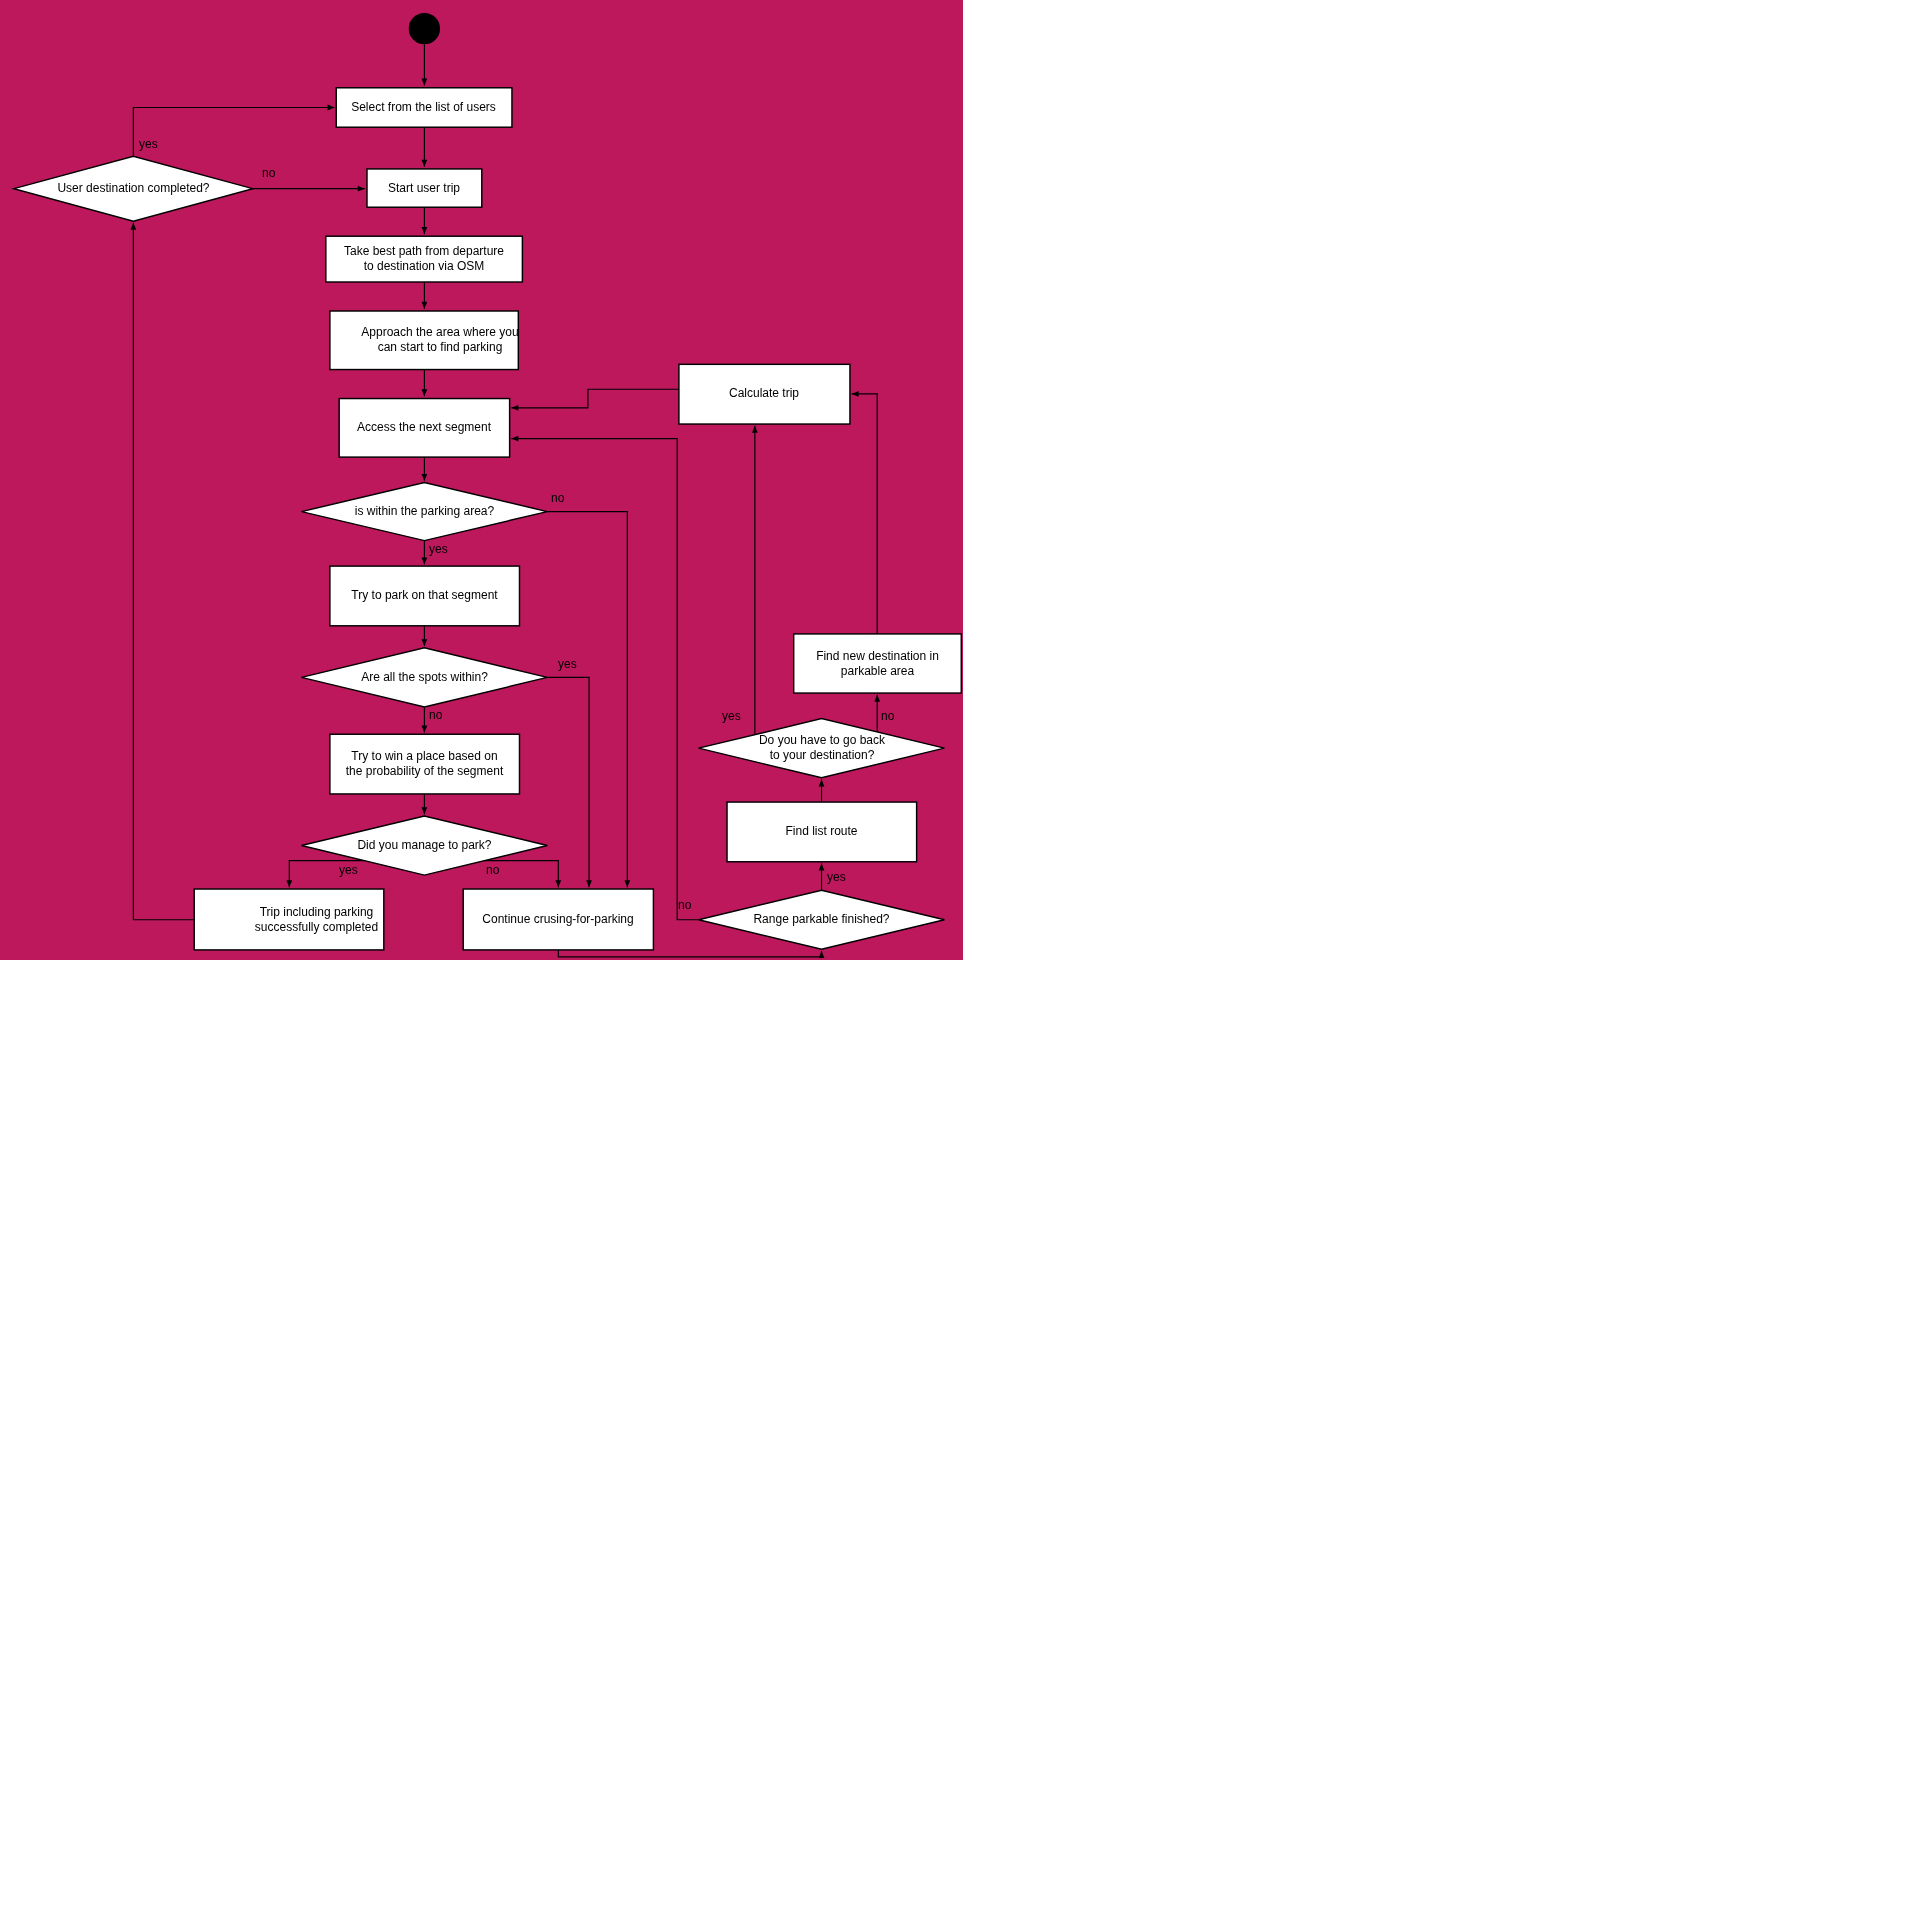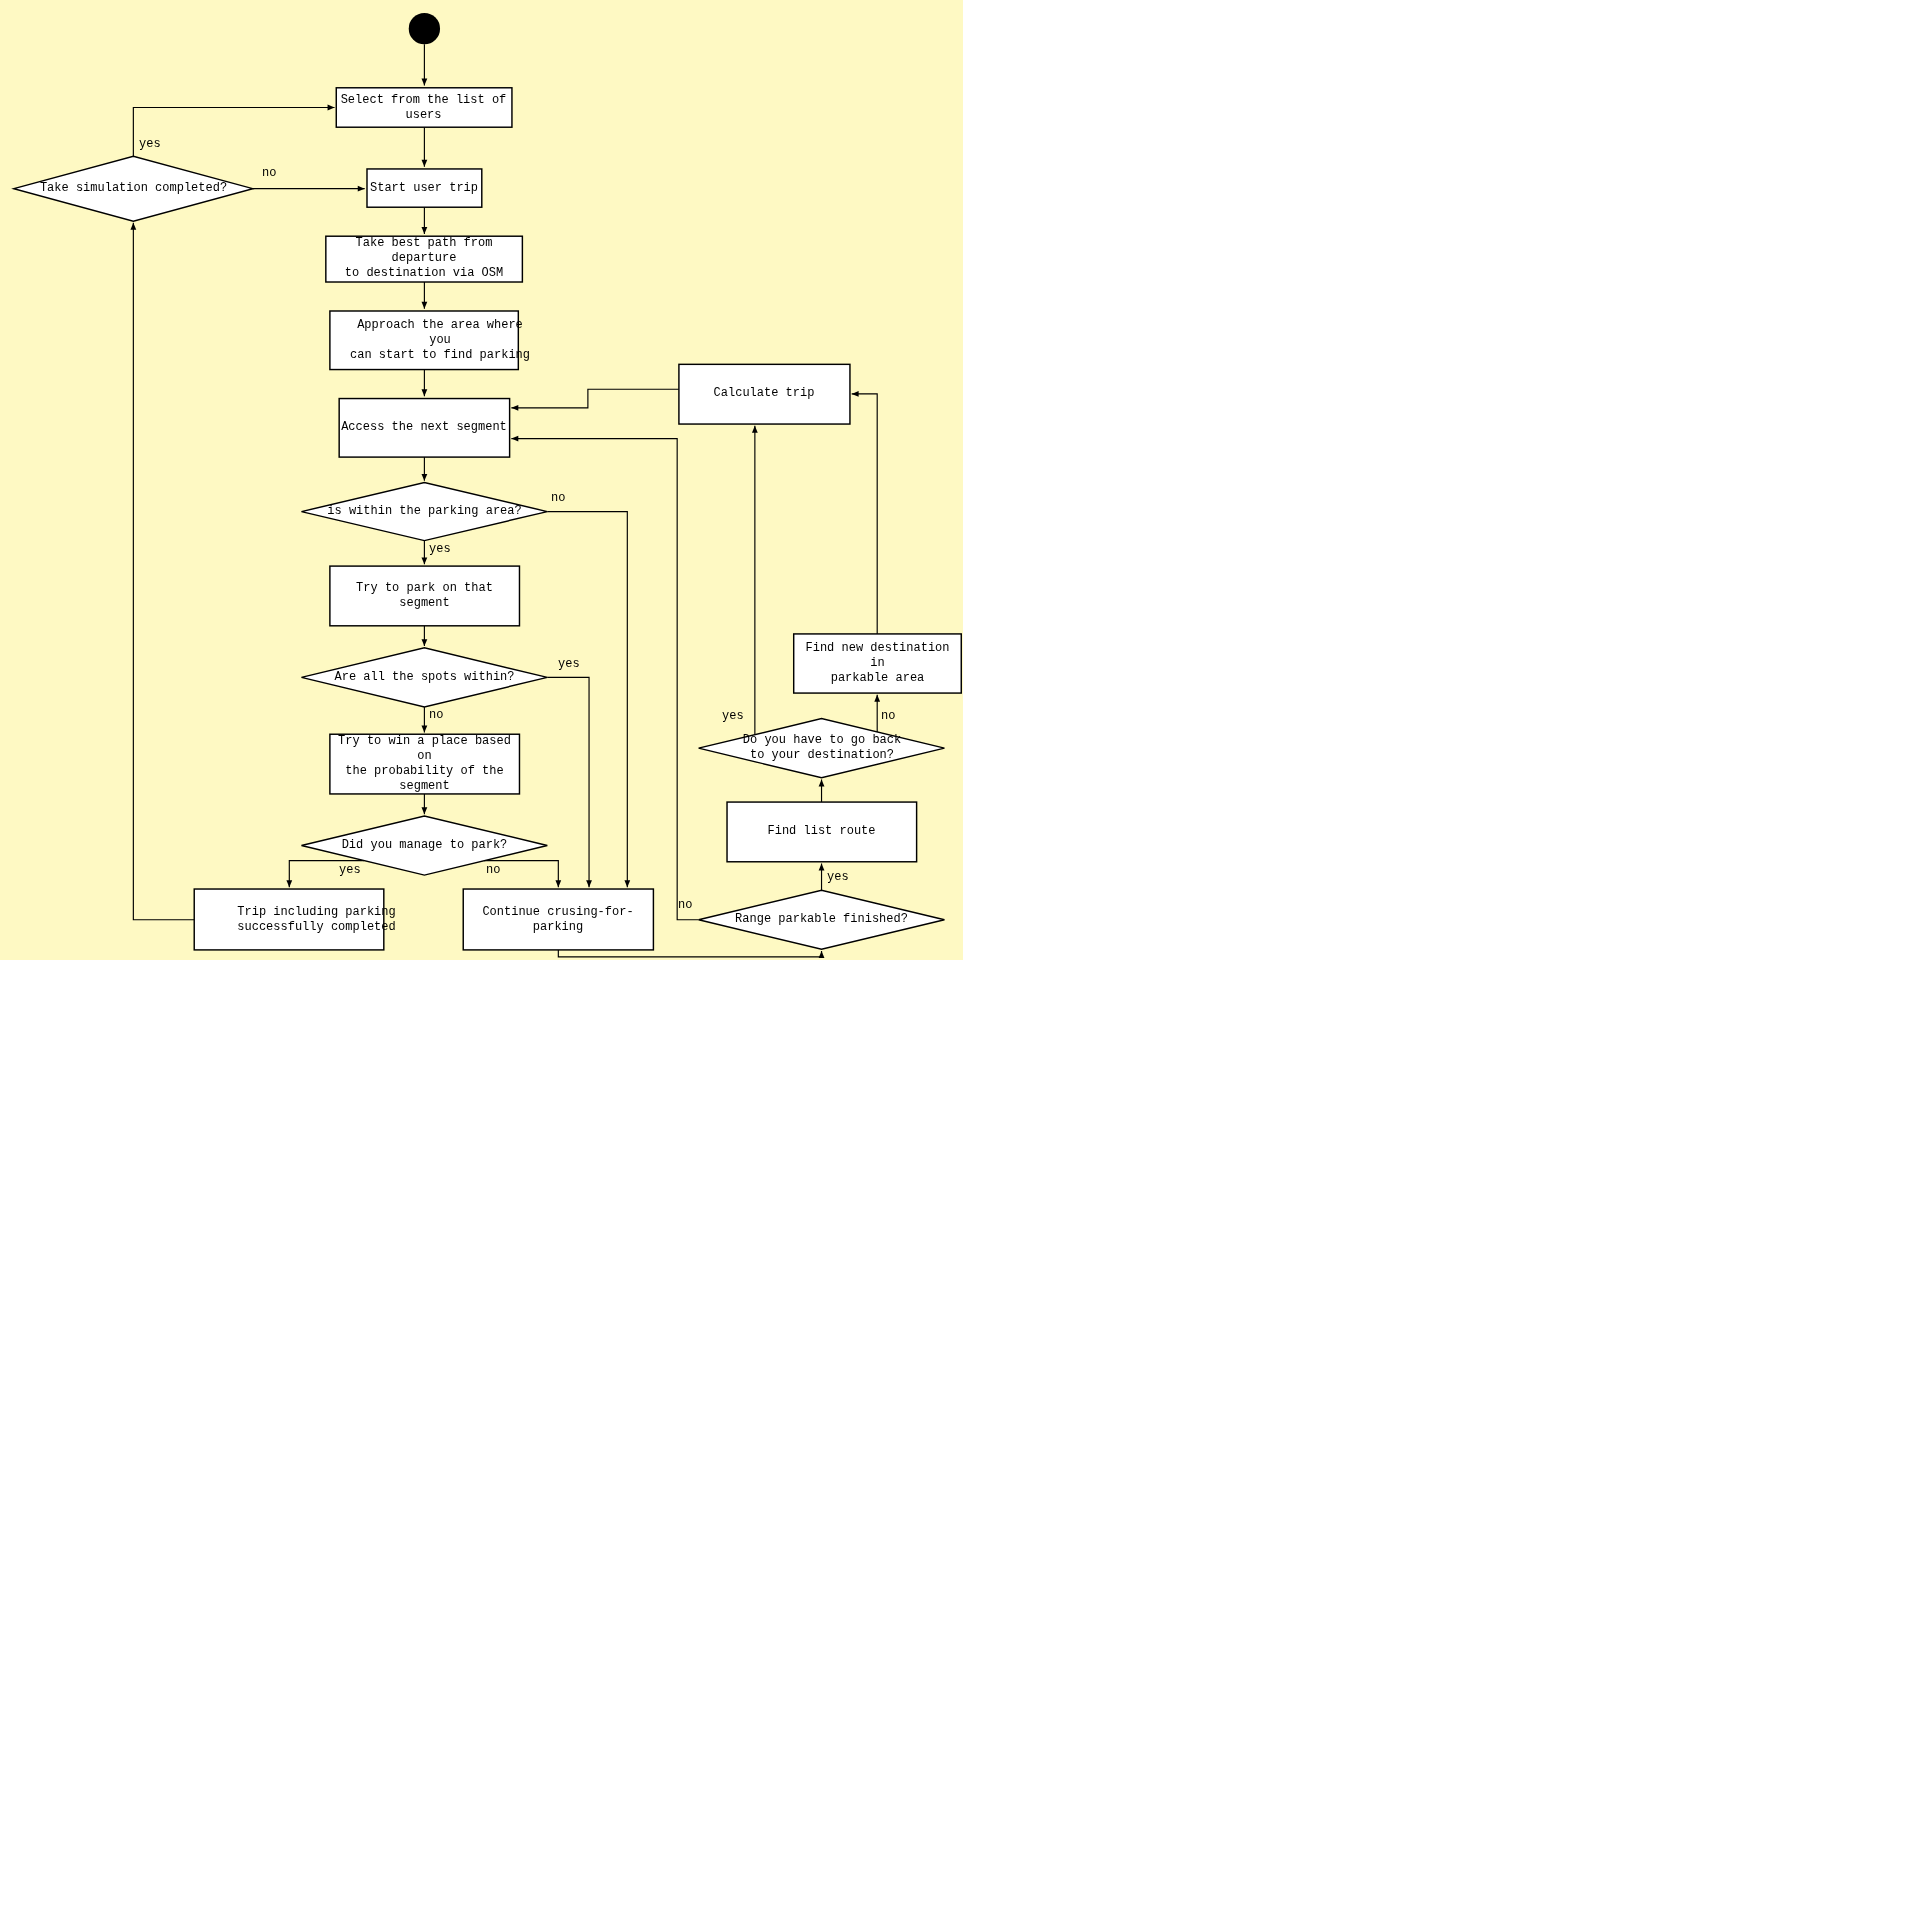--- a/index.html
+++ b/index.html
@@ -1,21 +1,21 @@
 <!DOCTYPE html>
 <html style="font-size:9.3px"><head>
 <meta charset="utf-8">
 <style>
   html, body { margin: 0; padding: 0; background: #ffffff; }
   .canvas {
     position: relative;
     width: 963px;
     height: 960px;
-    background: #fef9c3;
-    font-family: Liberation Mono, monospace;
+    background: #be185d;
+    font-family: Liberation Sans, sans-serif;
     color: #000000;
     overflow: hidden;
   }
   svg.wires { position: absolute; left: 0; top: 0; }
   .node-label {
     position: absolute;
     display: flex;
     align-items: center;
     justify-content: center;
     text-align: center;
@@ -89,21 +89,21 @@
       <rect x="335" y="1533" width="327" height="105"></rect>
       <rect x="799" y="1533" width="328" height="105"></rect>
       <rect x="1369" y="1093" width="289" height="102"></rect>
       <polygon points="1205,1290 1417,1239 1629,1290 1417,1341"></polygon>
       <rect x="1254" y="1383" width="327" height="103"></rect>
       <polygon points="1205,1586 1417,1535 1629,1586 1417,1637"></polygon>
     </g>
   </svg>
 
   <div class="node-label" style="left:337px; top:89px; width:173px; height:37px;">Select from the list of users</div>
-  <div class="node-label" style="left:35px; top:173px; width:197px; height:30px;">Take simulation completed?</div>
+  <div class="node-label" style="left:35px; top:173px; width:197px; height:30px;">User destination completed?</div>
   <div class="node-label" style="left:368px; top:170px; width:112px; height:36px;">Start user trip</div>
   <div class="node-label" style="left:327px; top:237px; width:194px; height:43px;">Take best path from departure
 to destination via OSM</div>
   <div class="node-label" style="left:331px; top:312px; width:186px; height:56px;padding-left:16px;">Approach the area where you
 can start to find parking</div>
   <div class="node-label" style="left:340px; top:399px; width:168px; height:56px;">Access the next segment</div>
   <div class="node-label" style="left:680px; top:365px; width:168px; height:57px;">Calculate trip</div>
   <div class="node-label" style="left:326px; top:497px; width:197px; height:29px;">is within the parking area?</div>
   <div class="node-label" style="left:331px; top:567px; width:187px; height:57px;">Try to park on that segment</div>
   <div class="node-label" style="left:326px; top:663px; width:197px; height:29px;">Are all the spots within?</div>

